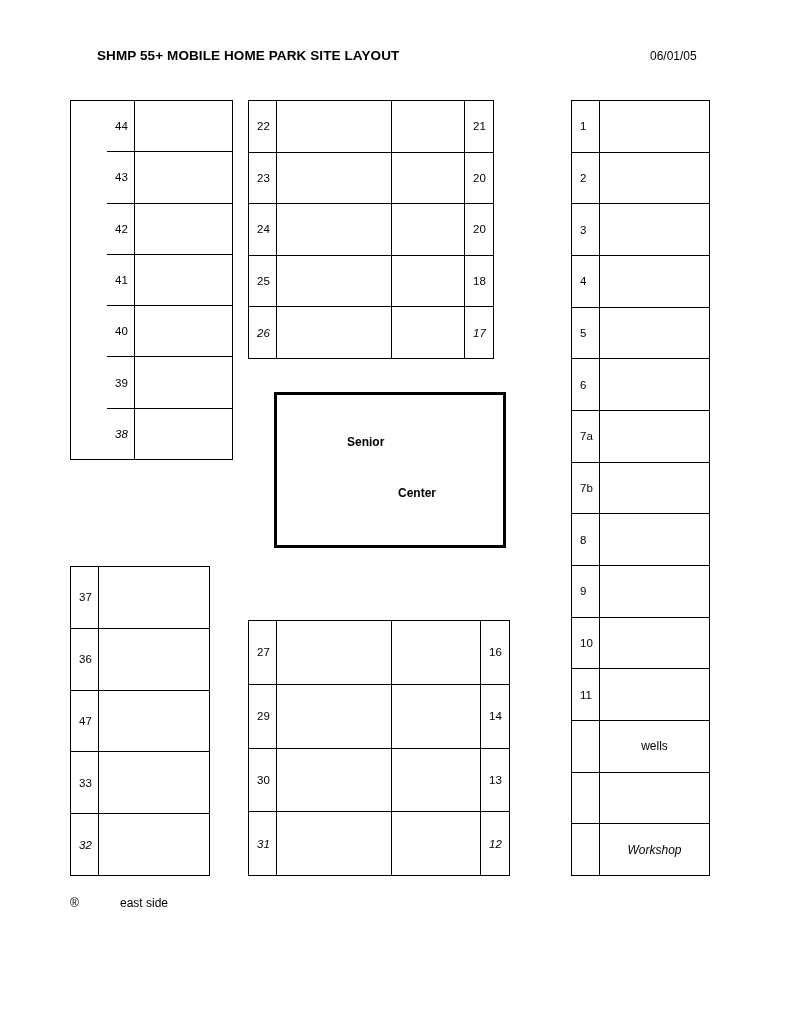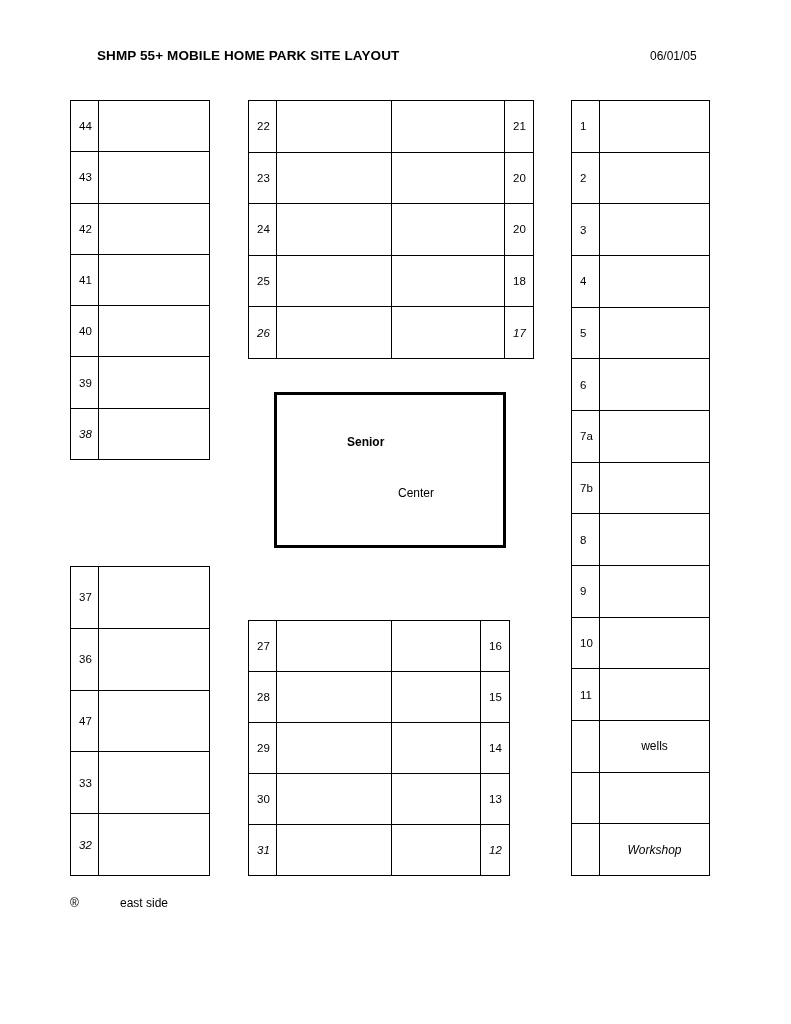--- a/index.html
+++ b/index.html
@@ -77,42 +77,43 @@
   }
   .cell.label {
     justify-content: center;
     font-size: 12px;
   }
 
   
   #block-west-north {
     left: 70px;
     top: 100px;
-    width: 140px;
+    width: 163px;
     height: 360px;
+    padding-left: 36px;
   }
   #block-west-north .num-left { width: 28px; }
   #block-west-north .pad      { flex: 1 1 auto; }
 
   
   #block-west-south {
     left: 70px;
     top: 566px;
     width: 140px;
     height: 310px;
     justify-content: flex-end;
   }
   #block-west-south .num-left { width: 28px; }
   #block-west-south .pad      { flex: 1 1 auto; }
 
   
   #block-center-north {
     left: 248px;
     top: 100px;
-    width: 286px;
+    width: 246px;
     height: 259px;
   }
   #block-center-north .num-left  { width: 28px; }
   #block-center-north .padA      { width: 115px; }
   #block-center-north .padB      { flex: 1 1 auto; }
   #block-center-north .num-right { width: 28px; border-right: none; }
 
   
   #block-center-south {
     left: 248px;
@@ -150,21 +151,21 @@
     left: 70px;
     top: 40px;
     font-size: 12px;
     font-weight: bold;
   }
   #senior-center .sc-line2 {
     position: absolute;
     left: 121px;
     top: 91px;
     font-size: 12px;
-    font-weight: normal;
+    font-weight: bold;
   }
 
   
   .footer-mark {
     position: absolute;
     left: 70px;
     top: 896px;
     font-size: 12px;
   }
   .footer-text {
@@ -272,26 +273,20 @@
 
 <div class="lot-block" id="block-center-south">
 
   <div class="lot-row">
     <div class="cell num-left">27</div>
     <div class="cell blank padA"></div>
     <div class="cell blank padB"></div>
     <div class="cell num-right">16</div>
   </div>
   <div class="lot-row">
-    <div class="cell num-left">28</div>
-    <div class="cell blank padA"></div>
-    <div class="cell blank padB"></div>
-    <div class="cell num-right">15</div>
-  </div>
-  <div class="lot-row">
     <div class="cell num-left">29</div>
     <div class="cell blank padA"></div>
     <div class="cell blank padB"></div>
     <div class="cell num-right">14</div>
   </div>
   <div class="lot-row">
     <div class="cell num-left">30</div>
     <div class="cell blank padA"></div>
     <div class="cell blank padB"></div>
     <div class="cell num-right">13</div>

